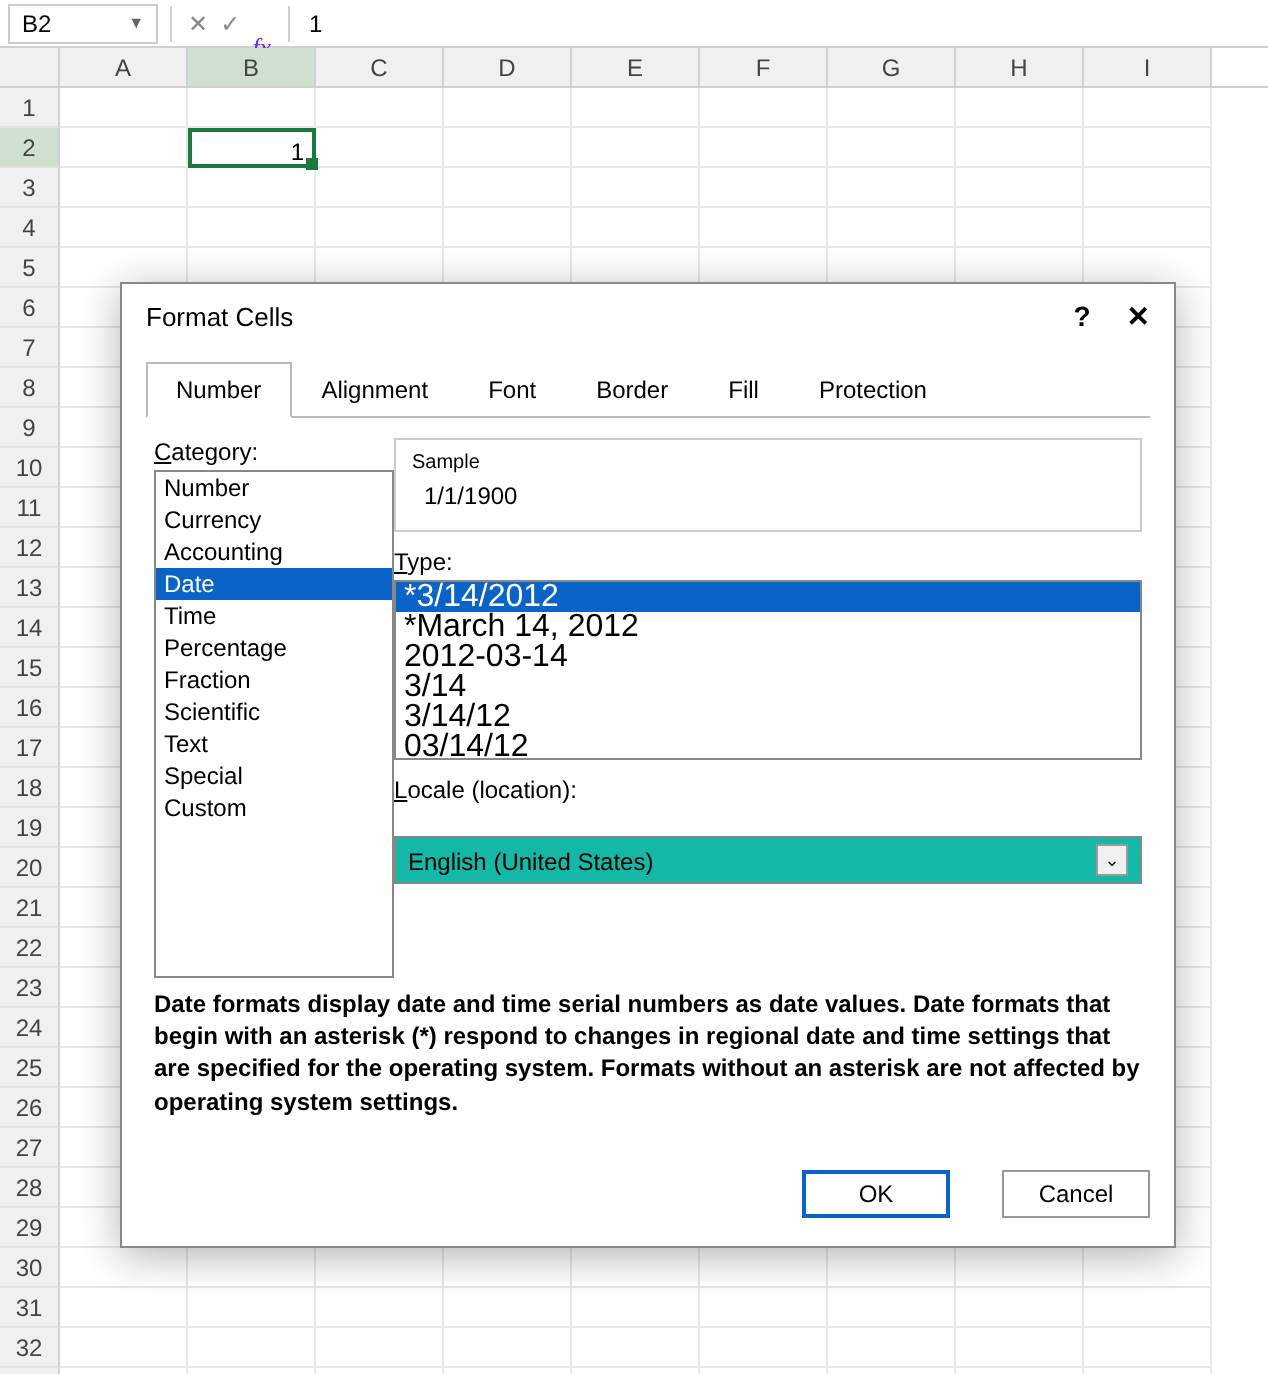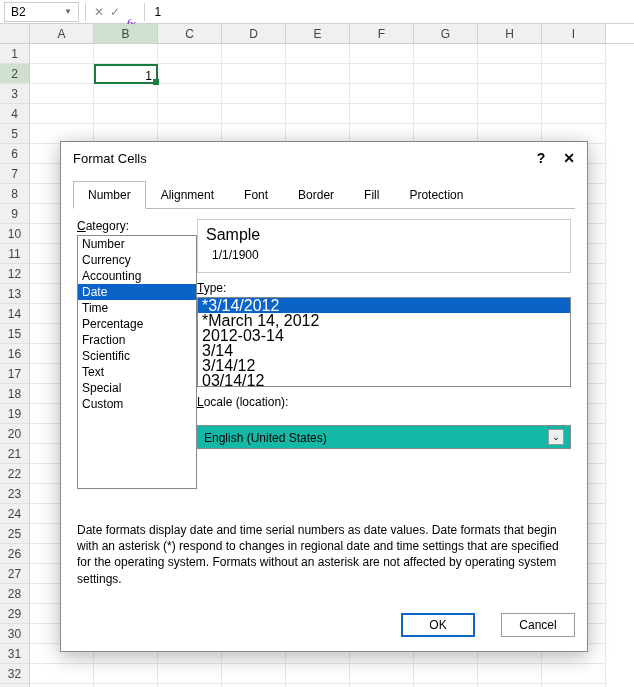--- a/index.html
+++ b/index.html
@@ -45,31 +45,31 @@
 .two-col { display: flex; }
 .left-col { width: 120px; }
 .right-col { flex: 1; }
 .lbl { font-size: 12px; margin-bottom: 2px; display: block; }
 .lbl u { text-decoration: underline; }
 .listbox { border: 1px solid #888; height: 254px; overflow-y: scroll; background: #fff; }
 .listbox-item { padding: 1px 4px; font-size: 12px; cursor: pointer; }
 .listbox-item.selected { background: #0a64c8; color: #fff; }
 
 .sample-box { border: 1px solid #ccc; padding: 6px 8px 10px; margin-bottom: 8px; }
-.sample-label { font-size: 16px; margin-bottom: 4px; }
+.sample-label { font-size: 10px; margin-bottom: 4px; }
 .sample-value { font-size: 12px; padding-left: 6px; }
 
 .type-list { border: 1px solid #888; height: 90px; overflow-y: scroll; background: #fff; margin-bottom: 8px; }
 .type-item { padding: 0 4px; font-size: 16px; cursor: pointer; line-height: 15px; }
 .type-item.selected { background: #0a64c8; color: #fff; }
 
 .locale-select { width: 100%; border: 1px solid #888; padding: 3px 6px; font-size: 12px; background: #14b8a6; display: flex; justify-content: space-between; align-items: flex-end; cursor: pointer; margin-top: 16px; }
 .chev { width: 16px; height: 16px; border: 1px solid #999; display: flex; align-items: center; justify-content: center; font-size: 9px; background: #f0f0f0; }
 
-.desc-text { font-size: 12px; margin-top: 33px; line-height: 1.35; }
+.desc-text { font-size: 12px; margin-top: 5px; line-height: 1.35; font-weight: bold; }
 
 .dlg-buttons { display: flex; justify-content: flex-end; gap: 26px; padding: 10px 12px 14px; }
 .btn { width: 74px; height: 24px; border: 1px solid #999; background: #fff; font-size: 12px; cursor: pointer; }
 .btn.primary { border: 2px solid #0a64c8; }
 
 
 .listbox::-webkit-scrollbar, .type-list::-webkit-scrollbar { width: 16px; }
 .listbox::-webkit-scrollbar-track, .type-list::-webkit-scrollbar-track { background: #f0f0f0; }
 .listbox::-webkit-scrollbar-thumb, .type-list::-webkit-scrollbar-thumb { background: #c8c8c8; border: 1px solid #aaa; }
 </style>

